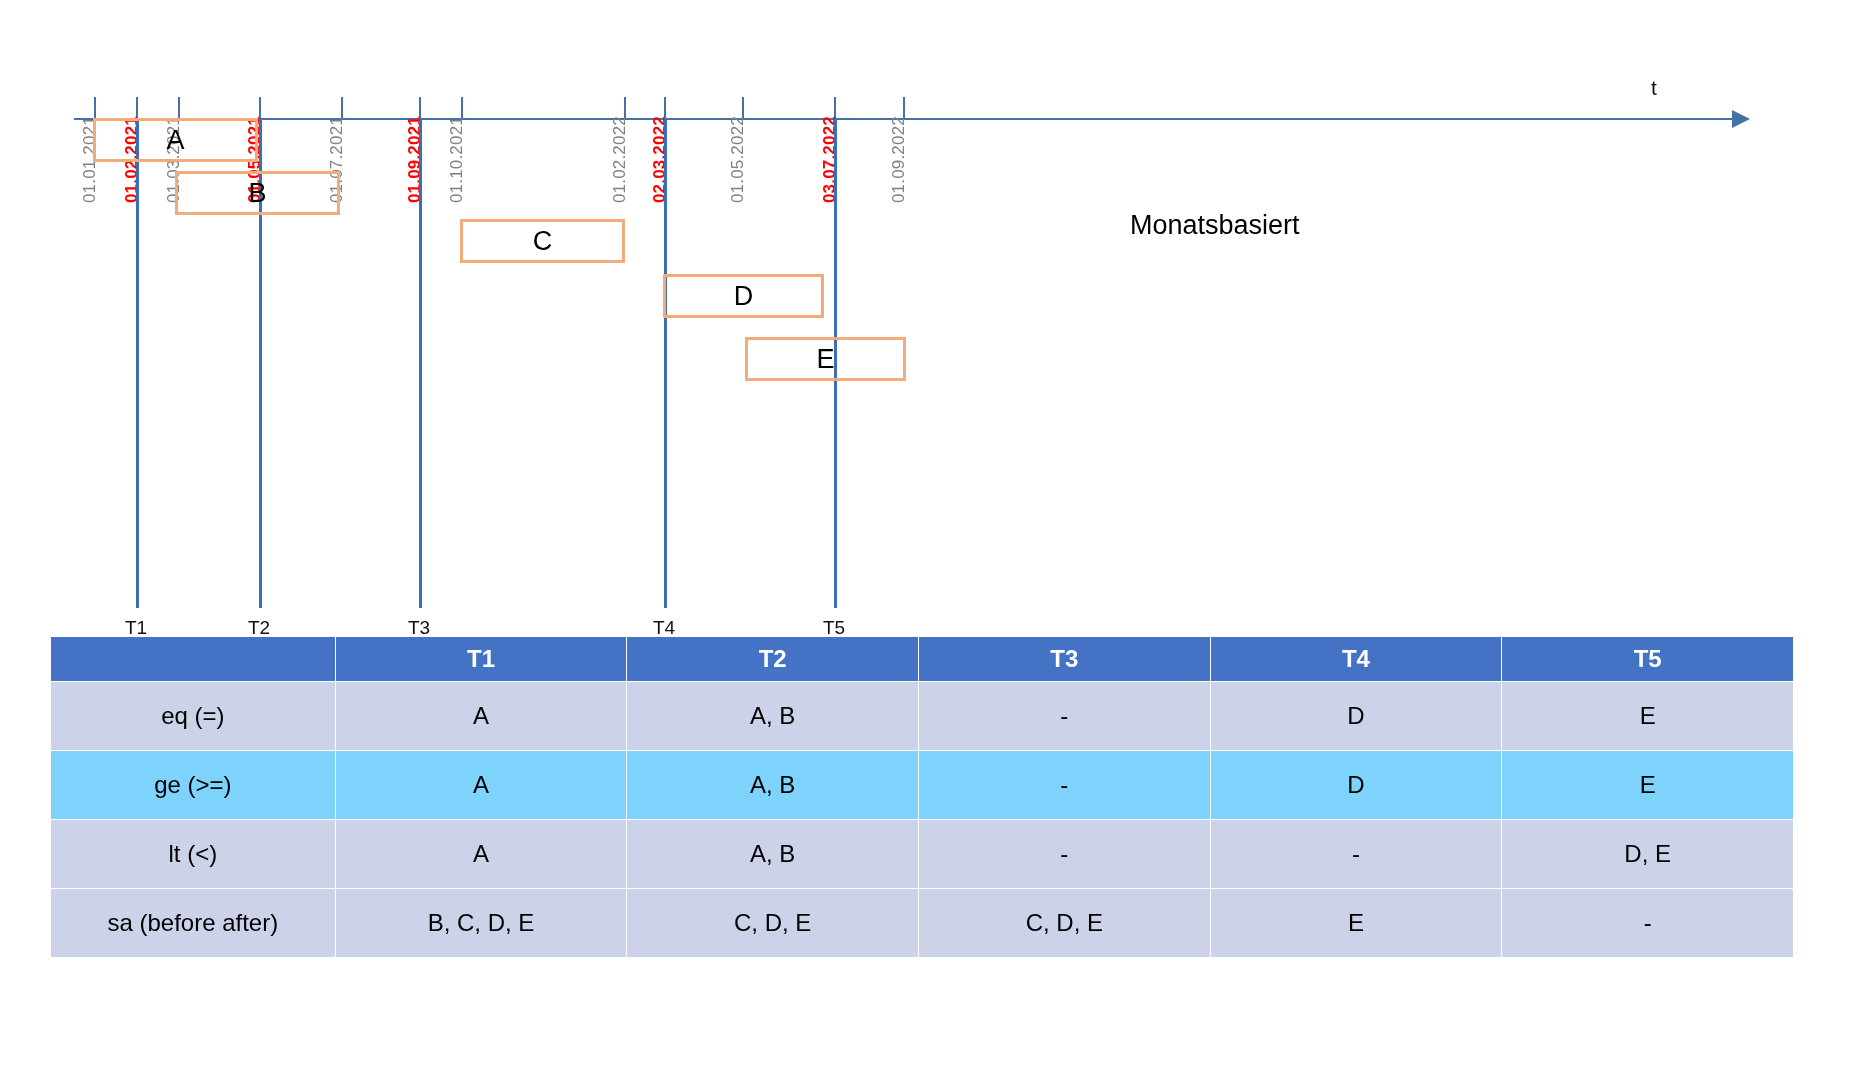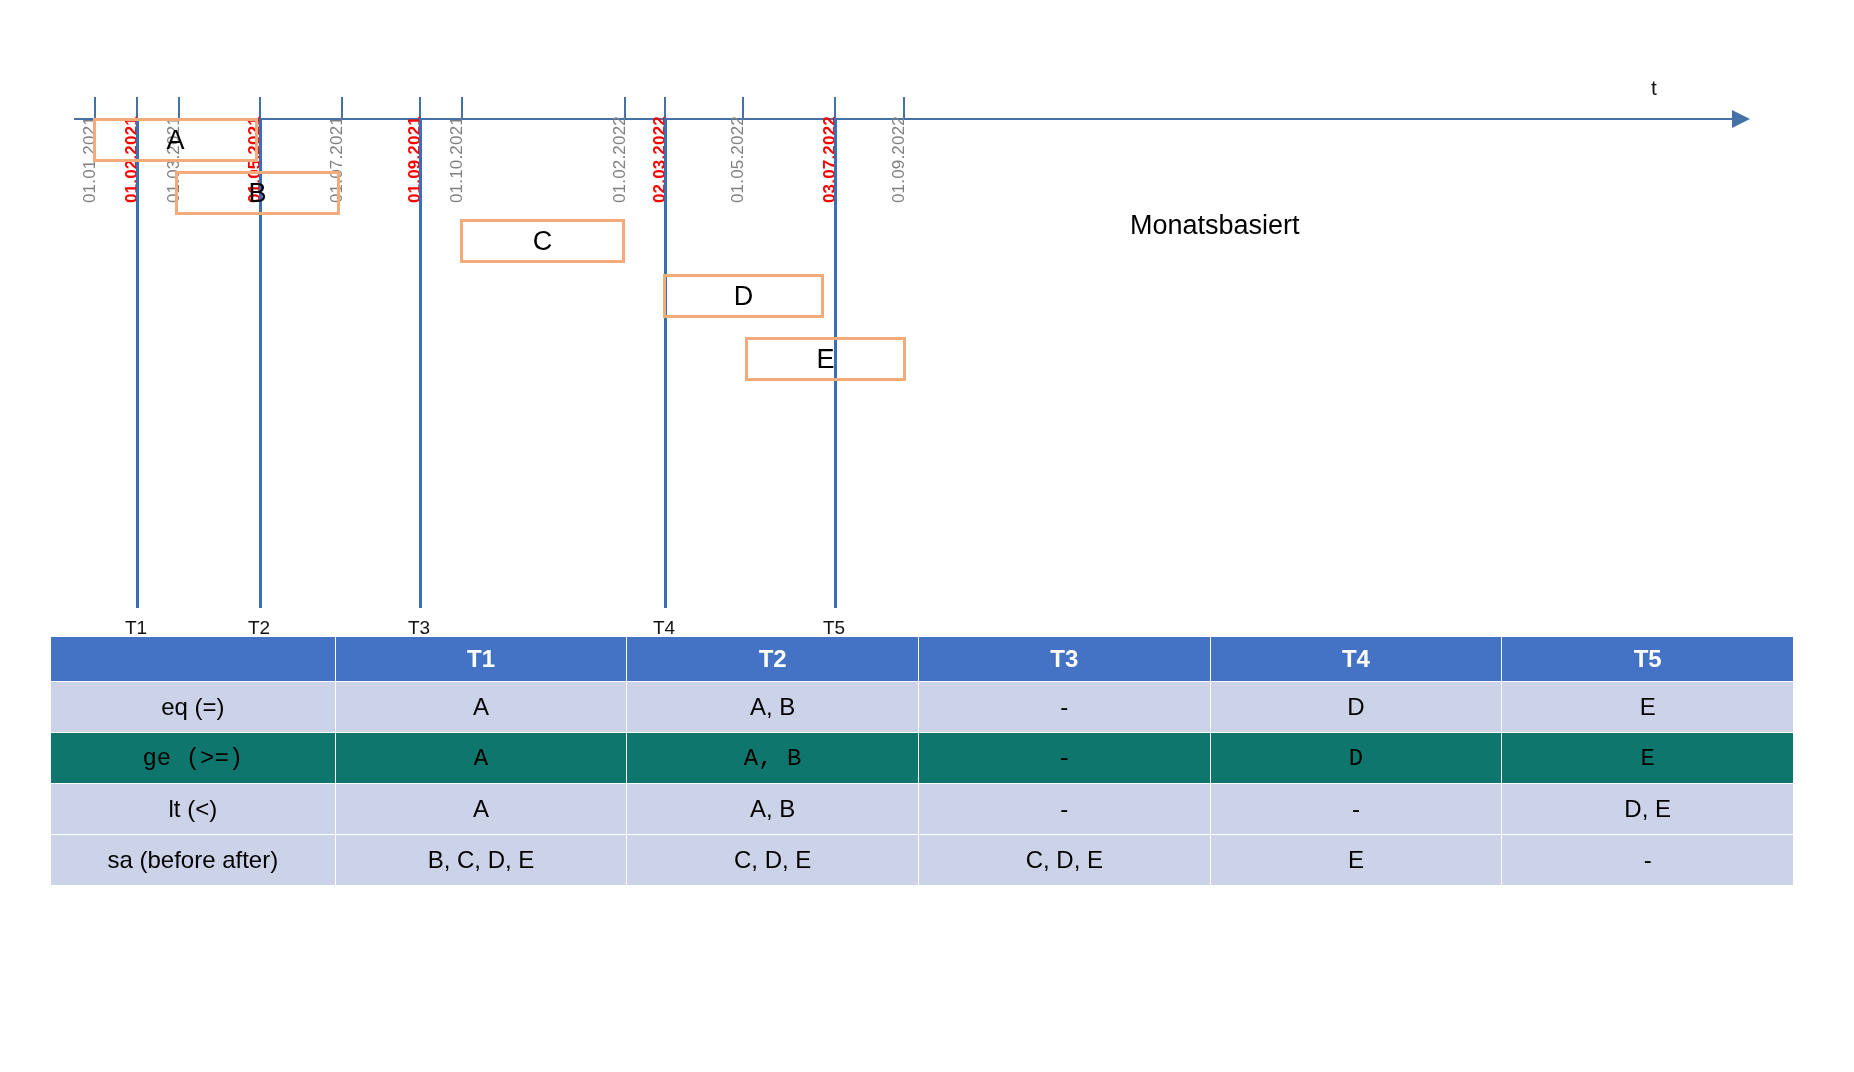--- a/index.html
+++ b/index.html
@@ -111,39 +111,39 @@
     position: absolute;
     left: 50px;
     top: 636px;
     width: 1744px;
     border-collapse: separate;
     border-spacing: 1px 1px;
     table-layout: fixed;
   }
   #relations-table th,
   #relations-table td {
-    height: 50px;
+    height: 68px;
     text-align: center;
     vertical-align: middle;
     font-size: 24px;
     color: #000;
     font-weight: normal;
     padding: 0;
   }
   #relations-table thead th {
     background: #4472c4;
     color: #ffffff;
     font-weight: bold;
     height: 44px;
   }
   #relations-table thead th.corner {
     background: #4472c4;
   }
   #relations-table tbody tr.odd td { background: #ccd3e8; }
-  #relations-table tbody tr.even td { background: #0f766e; font-family: Liberation Mono, monospace; }
+  #relations-table tbody tr.even td { background: #7dd3fc; }
   #relations-table tbody td.rowlabel { }
   col.c0 { width: 244px; }
   col.cx { width: 250px; }
 </style>
 </head>
 <body>
 
 <div id="timeline-area">
 
   <div class="axis-line"></div>

